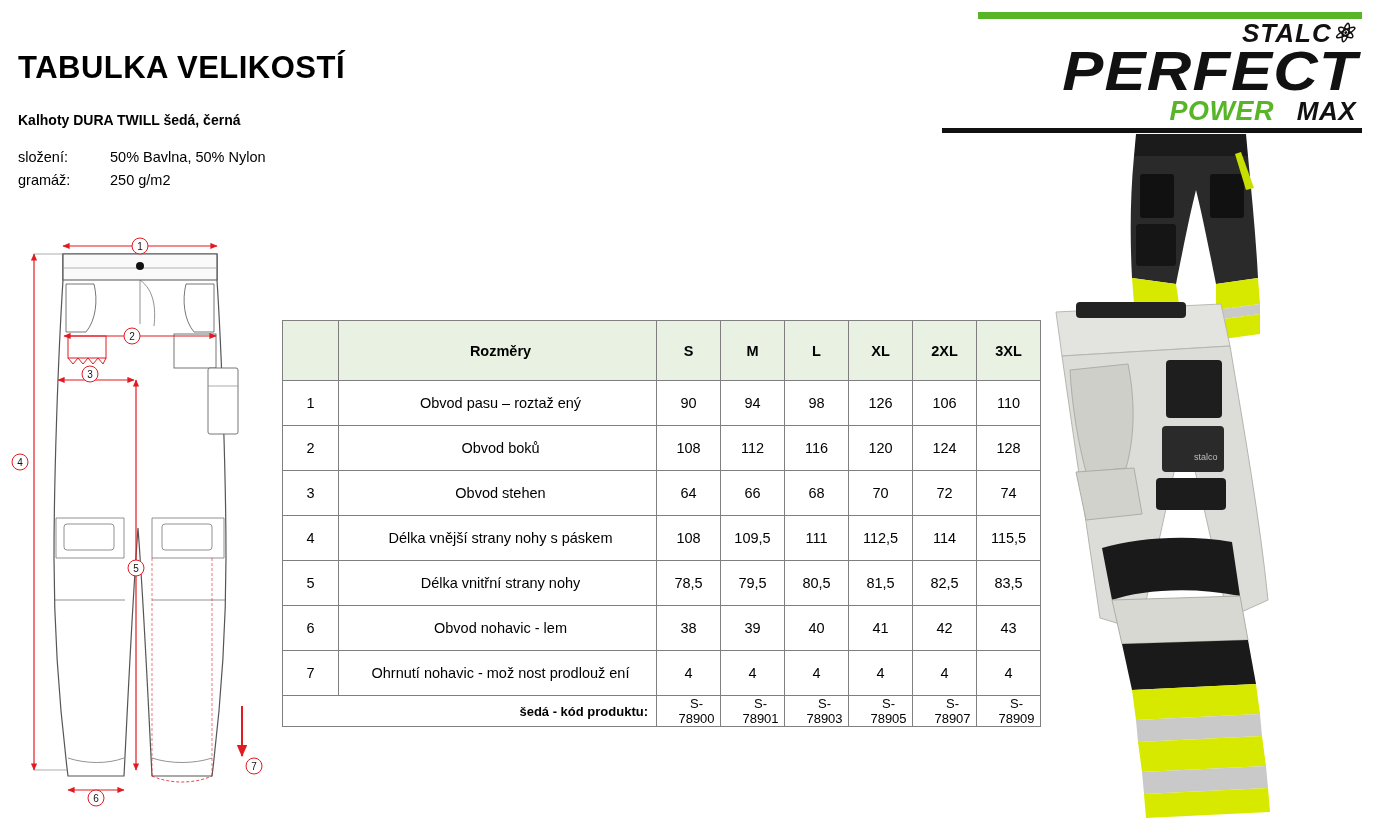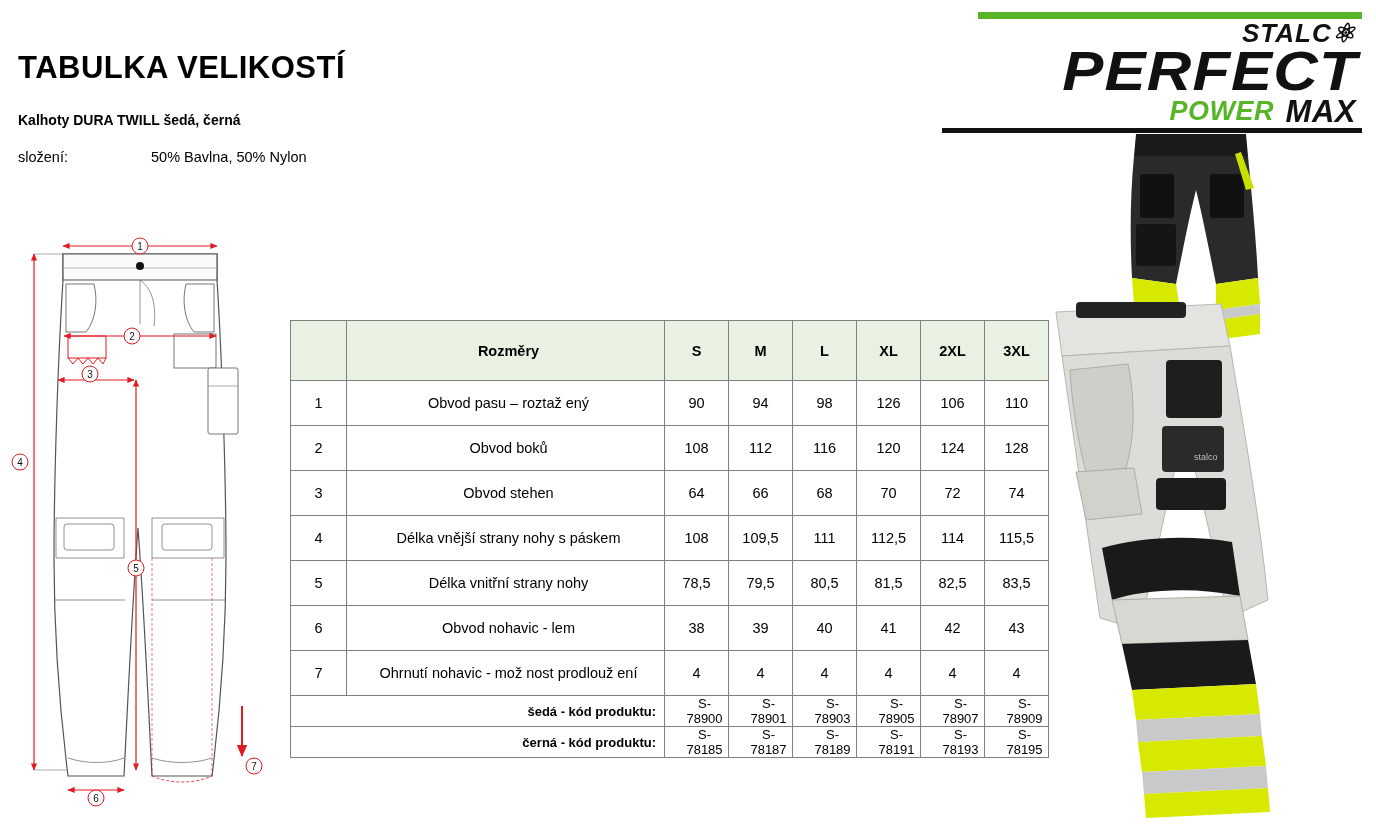--- a/index.html
+++ b/index.html
@@ -35,21 +35,20 @@
   }
   .spec-list {
     position: absolute;
     left: 18px;
     top: 146px;
     font-size: 14.5px;
     line-height: 23px;
   }
   .spec-row {
     display: flex;
-    gap: 41px;
   }
   .spec-label {
     width: 92px;
     flex: 0 0 92px;
   }
   .spec-value {
     flex: 1;
   }
 
   
@@ -99,21 +98,21 @@
     line-height: 27px;
     font-weight: bold;
     font-style: italic;
     color: #57b527;
     letter-spacing: 0.5px;
   }
   .logo-max {
     position: absolute;
     right: 6px;
     top: 90px;
-    font-size: 31px;
+    font-size: 26px;
     line-height: 31px;
     font-weight: bold;
     font-style: italic;
     color: #111;
     letter-spacing: 0.5px;
   }
   .logo-blackbar {
     position: absolute;
     left: 0px;
     top: 122px;
@@ -127,21 +126,21 @@
     position: absolute;
     left: 6px;
     top: 228px;
     width: 280px;
     height: 586px;
   }
 
   
   .size-table {
     position: absolute;
-    left: 290px;
+    left: 282px;
     top: 320px;
     border-collapse: collapse;
     font-size: 14.5px;
   }
   .size-table td, .size-table th {
     border: 1px solid #7f7f7f;
     height: 45px;
     box-sizing: border-box;
     text-align: center;
     font-weight: normal;
@@ -196,20 +195,24 @@
 </head>
 <body>
 
 <div class="page-title">TABULKA VELIKOSTÍ</div>
 <div class="product-name">Kalhoty DURA TWILL šedá, černá</div>
 
 <div class="spec-list">
   <div class="spec-row">
     <div class="spec-label">složení:</div>
     <div class="spec-value">50% Bavlna, 50% Nylon</div>
+  </div>
+  <div class="spec-row">
+    <div class="spec-label">gramáž:</div>
+    <div class="spec-value">250 g/m2</div>
   </div>
 </div>
 
 <div class="logo">
   <div class="logo-greenbar"></div>
   <div class="logo-stalco"><span>STALC</span><span>⚛</span></div>
   <div class="logo-perfect">PERFECT</div>
   <div class="logo-power">POWER</div>
   <div class="logo-max">MAX</div>
   <div class="logo-blackbar"></div>
@@ -376,29 +379,20 @@
     </tr>
 
     <tr class="code-row">
       <td class="code-label" colspan="2"><span>šedá</span><span class="thin"> - kód produktu:</span></td>
       <td class="code-val">S-78900</td>
       <td class="code-val">S-78901</td>
       <td class="code-val">S-78903</td>
       <td class="code-val">S-78905</td>
       <td class="code-val">S-78907</td>
       <td class="code-val">S-78909</td>
-    </tr>
-    <tr class="code-row">
-      <td class="code-label" colspan="2"><span>černá</span><span class="thin"> - kód produktu:</span></td>
-      <td class="code-val">S-78185</td>
-      <td class="code-val">S-78187</td>
-      <td class="code-val">S-78189</td>
-      <td class="code-val">S-78191</td>
-      <td class="code-val">S-78193</td>
-      <td class="code-val">S-78195</td>
     </tr>
   </tbody>
 </table>
 
 <div class="footnotes">
 </div>
 
 <div class="photo-top">
   <svg width="190" height="220" viewBox="0 0 190 220" xmlns="http://www.w3.org/2000/svg">
     <path d="M40,6 L150,6 L152,28 L38,28 Z" fill="#1b1b1b"></path>

